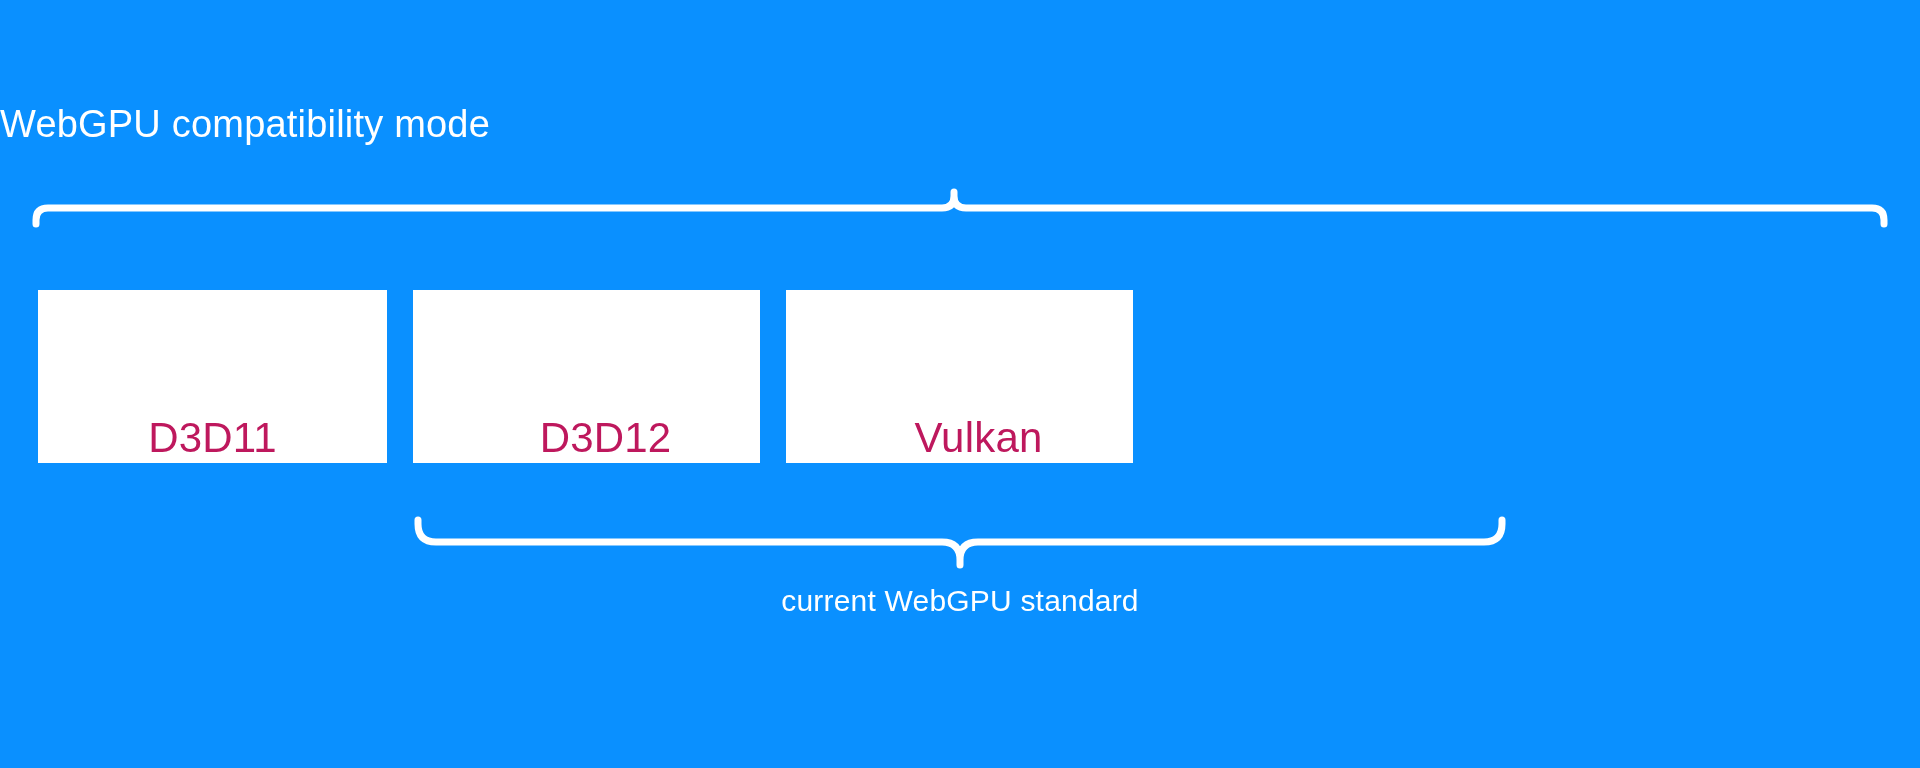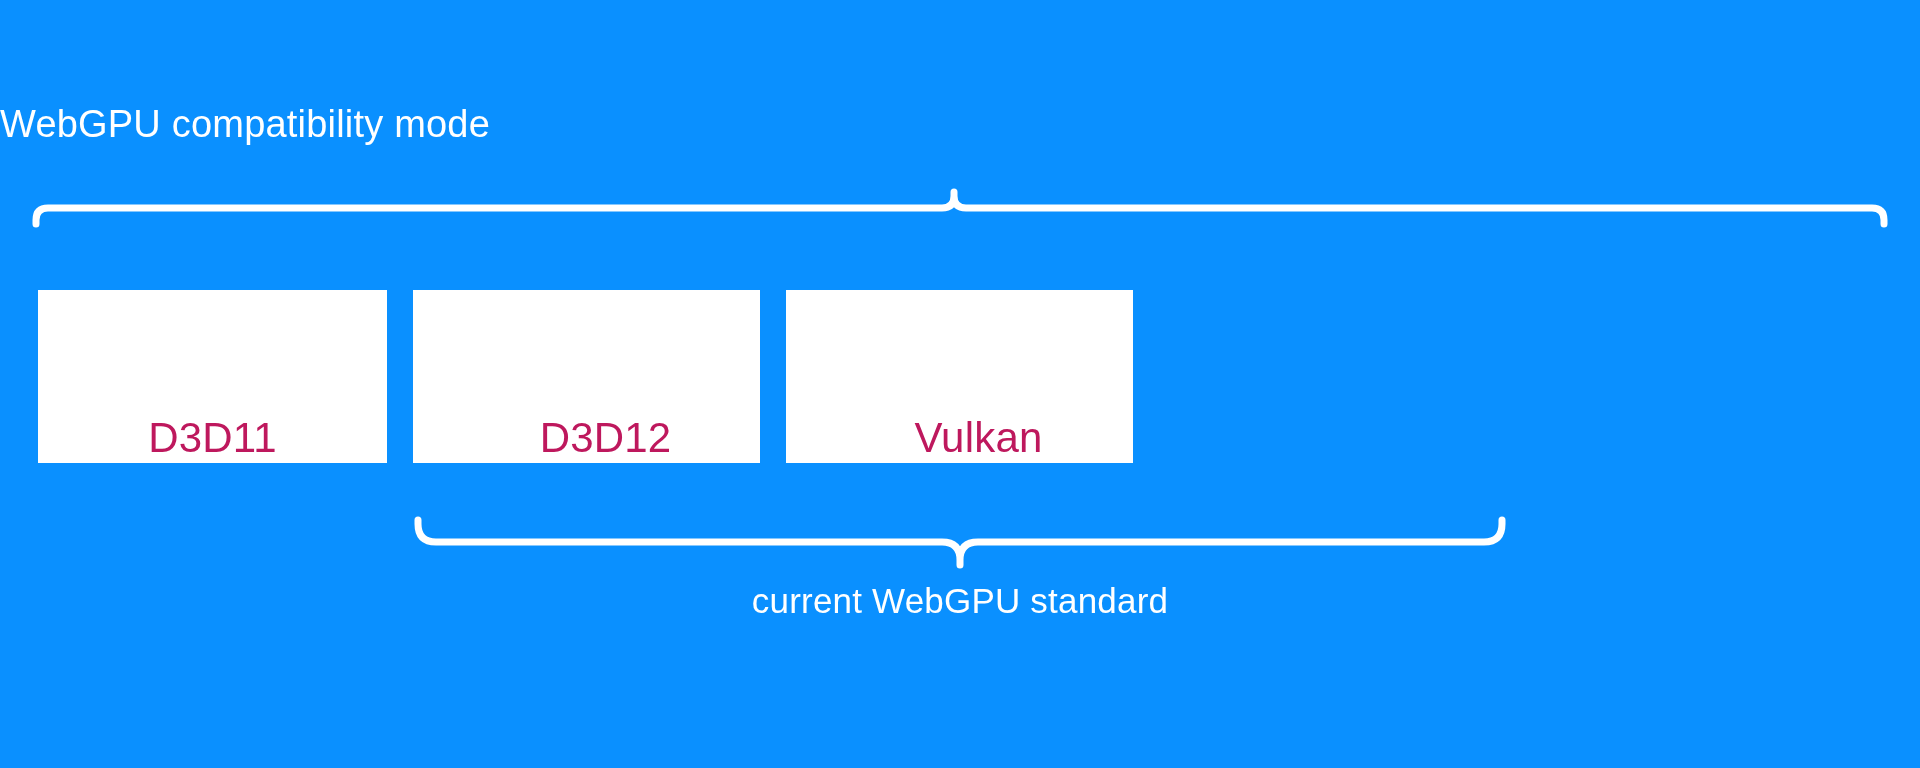--- a/index.html
+++ b/index.html
@@ -36,21 +36,21 @@
   }
 
   
   #bottom-label {
     position: absolute;
     left: 0;
     top: 578px;
     width: 1920px;
     text-align: center;
     color: #ffffff;
-    font-size: 35px;
+    font-size: 30px;
     font-weight: 400;
     letter-spacing: 0.2px;
     line-height: 46px;
     white-space: nowrap;
   }
 
   
   .brace-svg {
     position: absolute;
     display: block;

